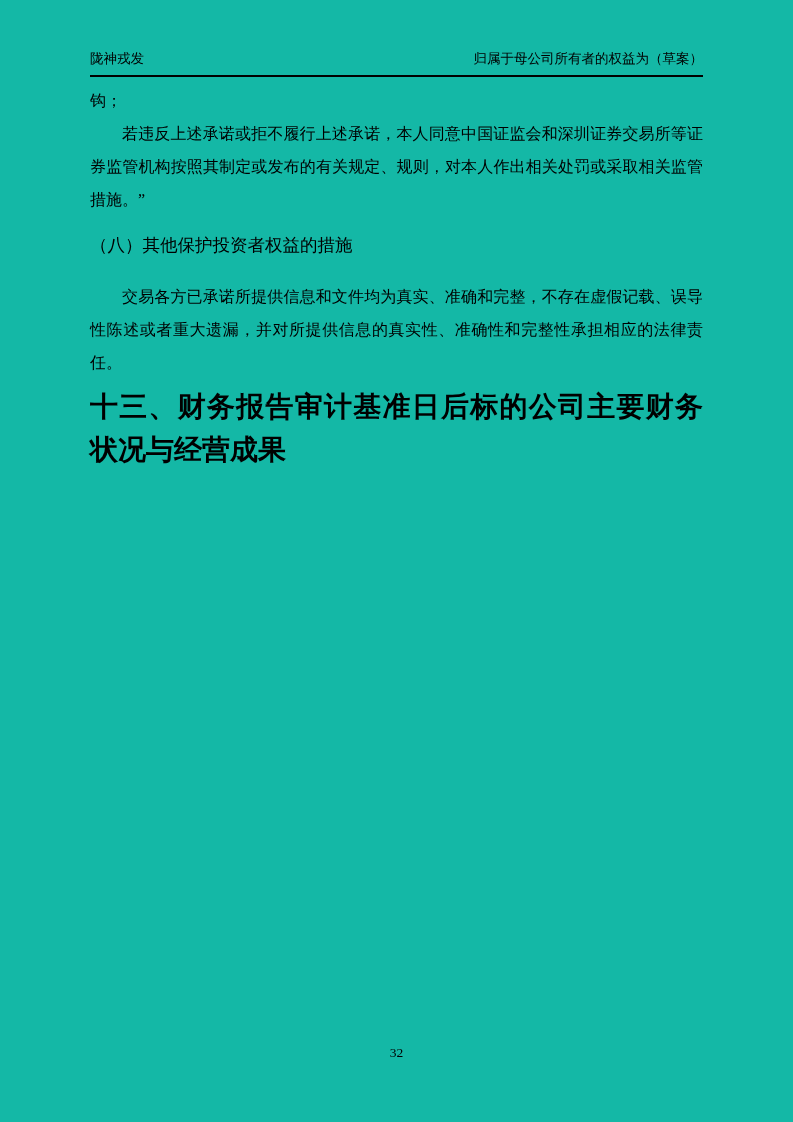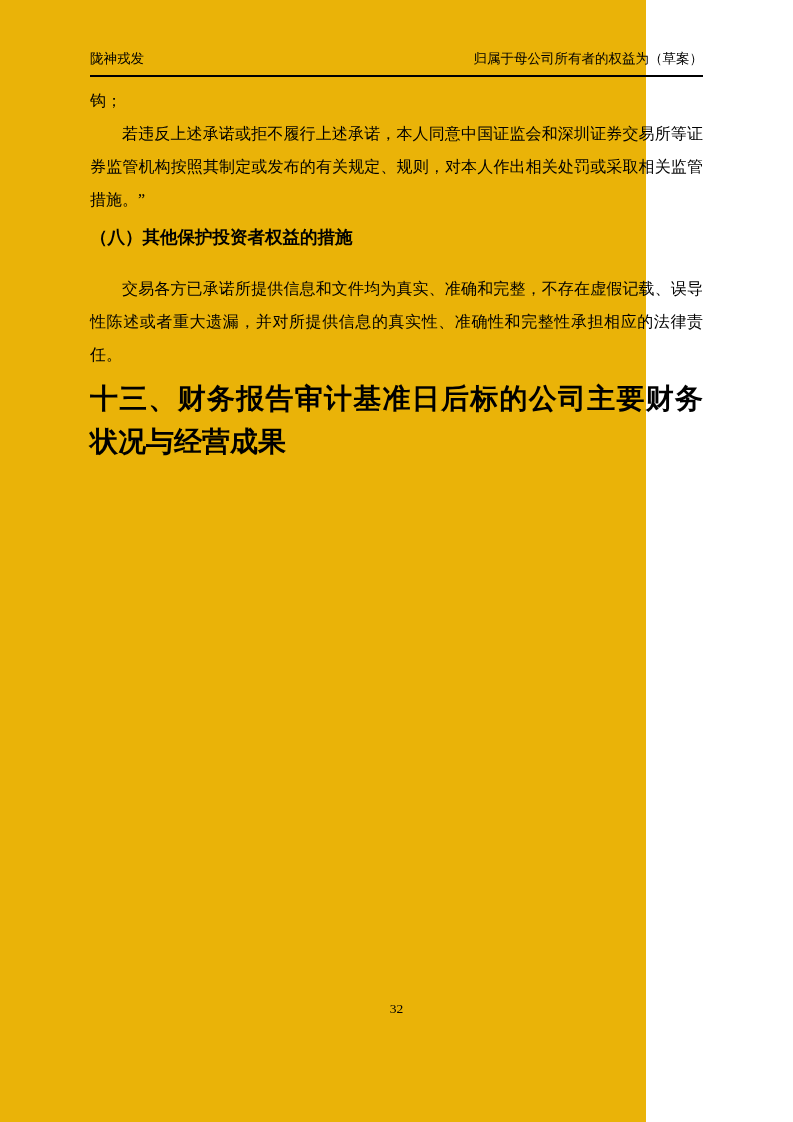--- a/index.html
+++ b/index.html
@@ -10,23 +10,23 @@
   body {
     width: 793px;
     height: 1122px;
     font-family: "Liberation Serif", "DejaVu Serif", serif;
     color: #000000;
     position: relative;
     overflow: hidden;
   }
   .page {
     position: relative;
-    width: 646px;
+    width: 793px;
     height: 1122px;
-    background: #eab308;
+    background: #14b8a6;
   }
   
   .doc-header {
     position: absolute;
     top: 50px;
     left: 90px;
     width: 613px;
     display: flex;
     justify-content: space-between;
     align-items: flex-end;
@@ -51,40 +51,40 @@
     word-break: break-all;
   }
   .para.no-indent {
     text-indent: 0;
   }
   .mt-p1 { margin-top: 13px; }
   .mt-p2 { }
   .mt-p3 { margin-top: 22px; }
   .mt-p4 { margin-top: 10px; }
   .h-sub {
-    margin: 8px 0 0 0;
+    margin: 16px 0 0 0;
     font-family: "Liberation Sans", "DejaVu Sans", sans-serif;
-    font-weight: bold;
+    font-weight: normal;
     font-size: 17.5px;
     line-height: 26px;
     text-align: left;
   }
   .h-main {
     margin: 6px 0 0 0;
     font-family: "Liberation Sans", "DejaVu Sans", sans-serif;
     font-weight: bold;
     font-size: 28px;
     line-height: 43px;
     text-align: justify;
     word-break: break-all;
   }
   
   .doc-footer {
     position: absolute;
-    top: 1000px;
+    top: 1044px;
     left: 0;
     width: 793px;
     text-align: center;
     font-size: 13.5px;
     line-height: 18px;
   }
 </style>
 </head>
 <body>
 

